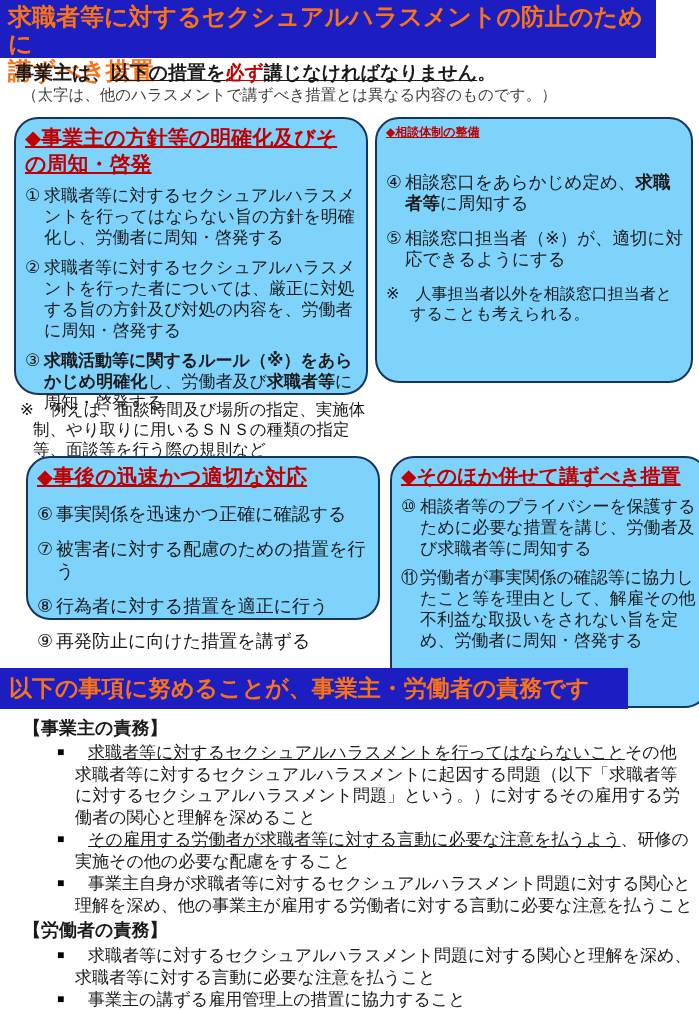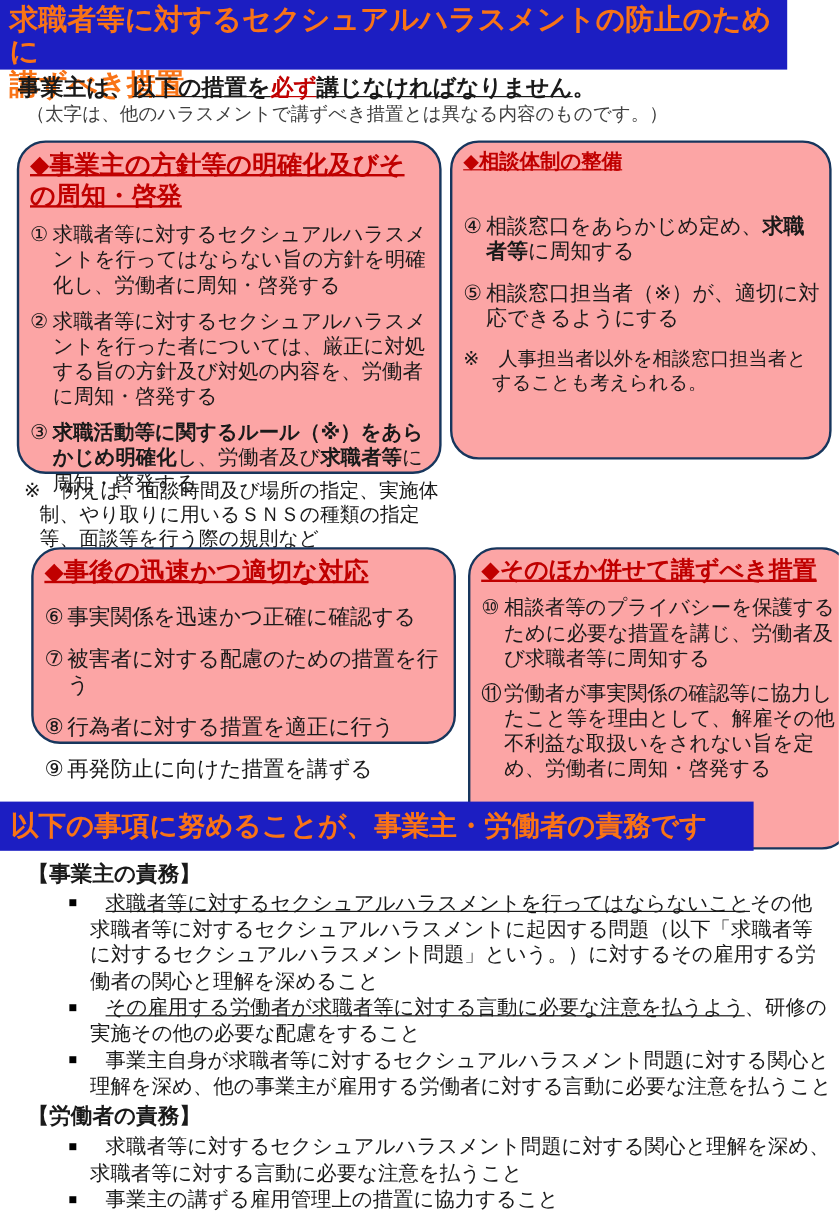--- a/index.html
+++ b/index.html
@@ -17,32 +17,32 @@
   .intro{
     position:absolute;left:15px;top:60px;font-size:19px;font-weight:bold;white-space:nowrap;
   }
   .intro span.u{text-decoration:underline;text-decoration-thickness:2px;}
   .intro span.red{color:#c00000;}
   .intro-note{
     position:absolute;left:22px;top:85px;font-size:15.5px;color:#404040;white-space:nowrap;
   }
   .box{
     position:absolute;box-sizing:border-box;border:2px solid #17365d;border-radius:24px;
-    padding:6px 8px 6px 9px;background:#fca5a5;
+    padding:6px 8px 6px 9px;background:#7dd3fc;
   }
   .box1{left:14px;top:117px;width:354px;height:278px;}
   .box2{left:375px;top:117px;width:318px;height:266px;}
   .box3{left:2px;top:456px;width:354px;height:164px;margin-left:24px;}
   .box4{left:374px;top:456px;width:319px;height:252px;margin-left:16px;}
   .box-title{
     color:#c00000;font-weight:bold;text-decoration:underline;text-decoration-thickness:2px;
     line-height:1.22;
   }
   .box1 .box-title{font-size:21px;}
-  .box2 .box-title{font-size:17px;text-decoration:underline;}
+  .box2 .box-title{font-size:12px;text-decoration:underline;}
   .box3 .box-title{font-size:21px;}
   .box4 .box-title{font-size:20px;}
   .item{
     padding-left:19px;text-indent:0;position:relative;
     font-size:17px;line-height:21px;margin-top:9px;
   }
   .item .num{display:inline-block;width:19px;margin-left:-19px;}
   .box2 .item{font-size:17.5px;}
   .box3 .item{font-size:18px;line-height:22px;margin-top:13px;}
   .box4 .item{font-size:17px;margin-top:8px;}

